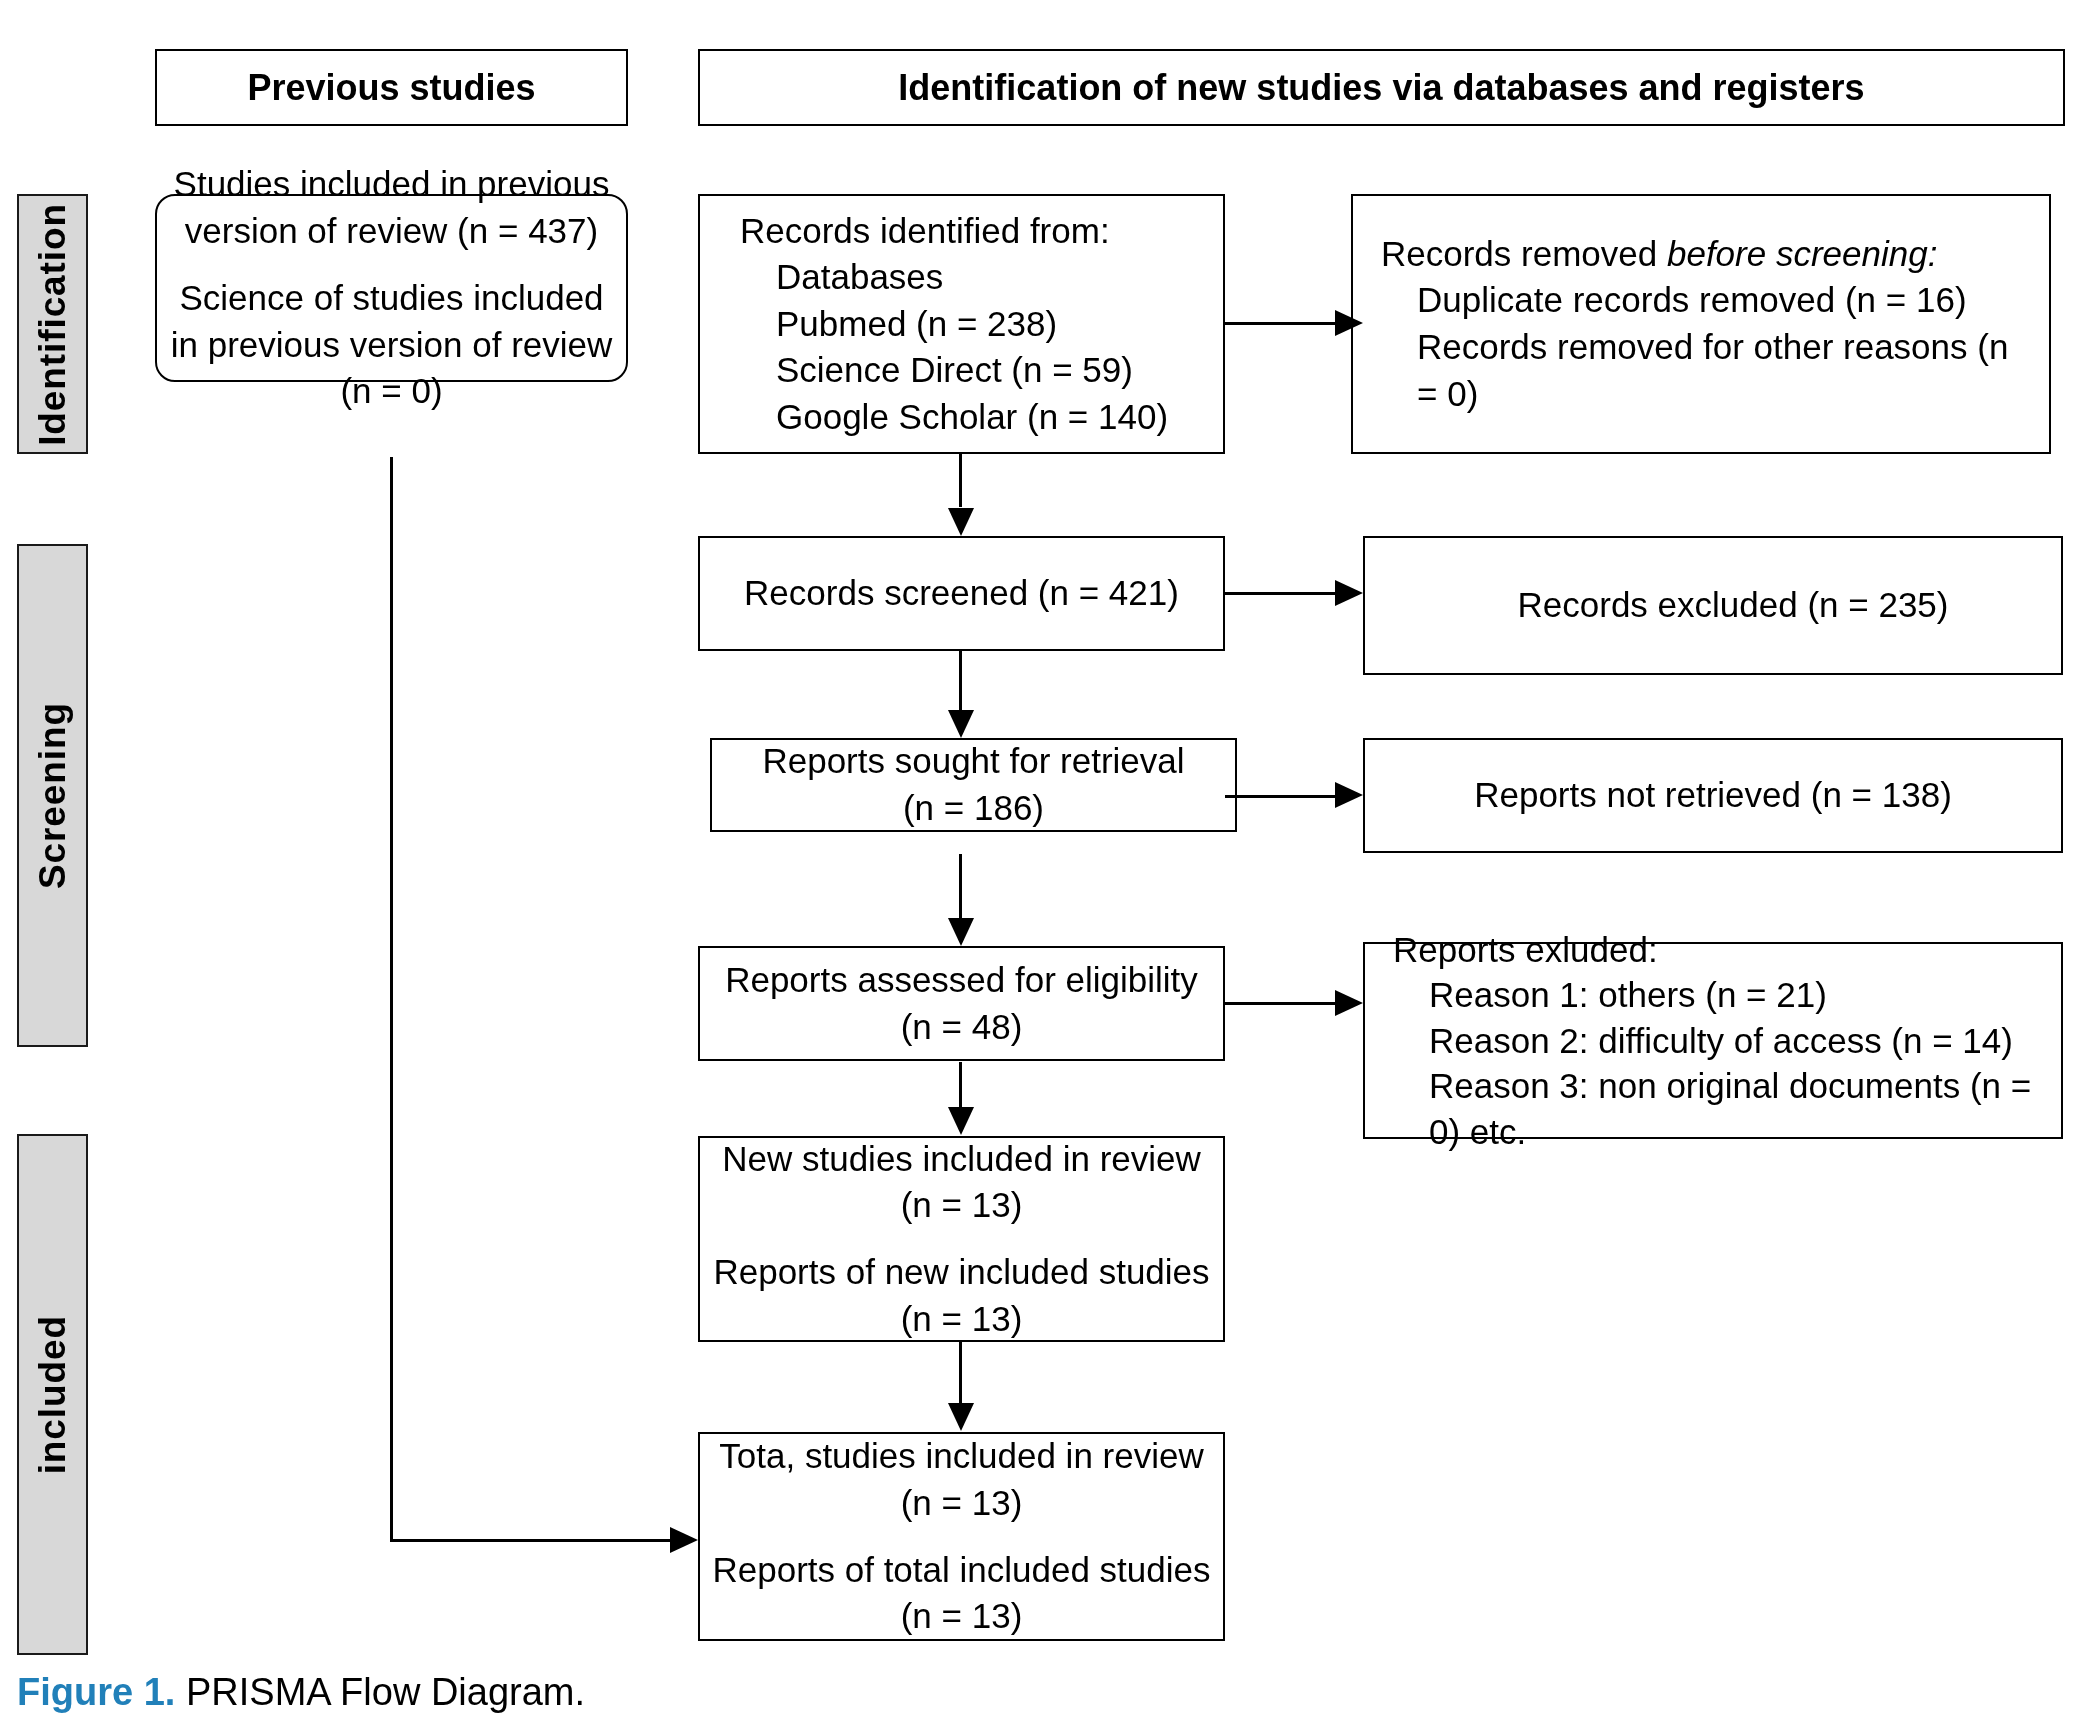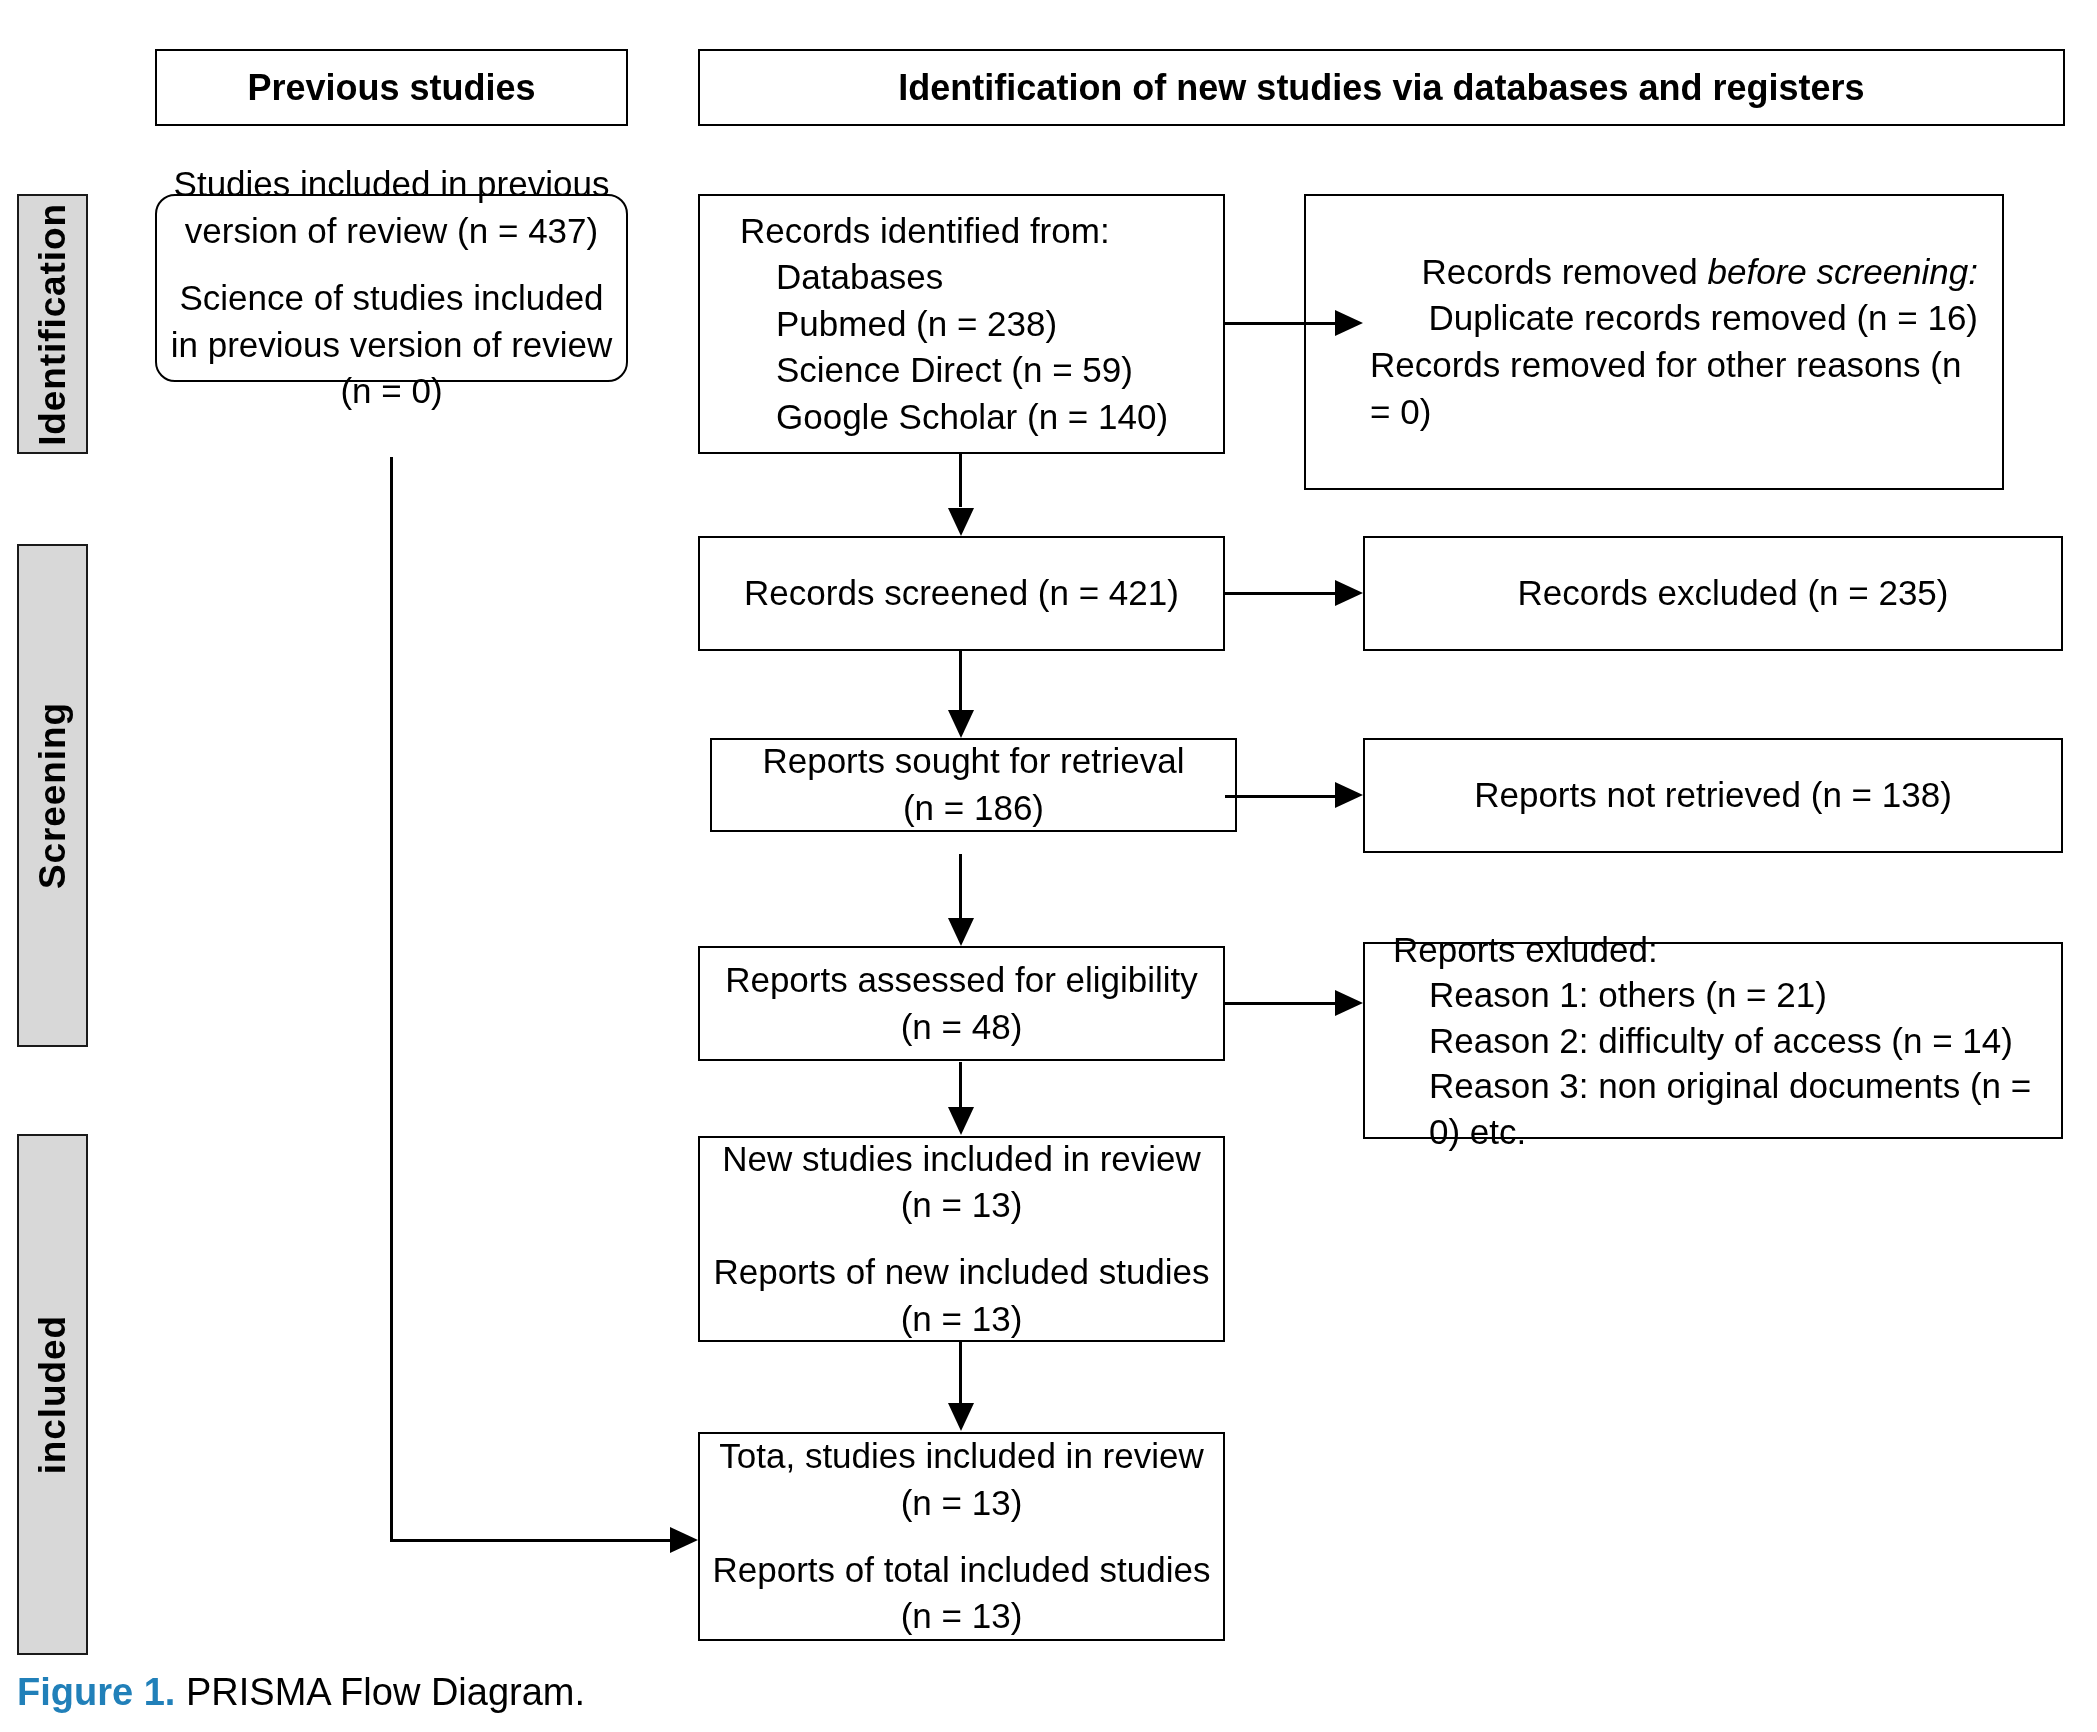--- a/index.html
+++ b/index.html
@@ -120,30 +120,30 @@
   </div>
 
   <div class="box leftalign" style="left:698px; top:194px; width:527px; height:260px;padding-left:40px;">
     <span class="line">Records identified from:</span>
     <span class="indent">Databases</span>
     <span class="indent">Pubmed (n = 238)</span>
     <span class="indent">Science Direct (n = 59)</span>
     <span class="indent">Google Scholar (n = 140)</span>
   </div>
 
-  <div class="box leftalign" style="left:1304px; top:194px; width:700px; height:296px;align-items:flex-end;">
+  <div class="box leftalign" style="left:1351px; top:194px; width:700px; height:260px;">
     <span class="line"><span>Records removed </span><em>before screening:</em></span>
     <span class="indent">Duplicate records removed (n = 16)</span>
     <span class="indent">Records removed for other reasons (n = 0)</span>
   </div>
 
   <div class="box centered" style="left:698px; top:536px; width:527px; height:115px;">
     <span class="line">Records screened (n = 421)</span>
   </div>
-  <div class="box centered" style="left:1363px; top:536px; width:700px; height:115px;padding-left:40px;">
+  <div class="box centered" style="left:1363px; top:536px; width:700px; height:139px;padding-left:40px;">
     <span class="line">Records excluded (n = 235)</span>
   </div>
 
   <div class="box centered" style="left:698px; top:738px; width:527px; height:94px;margin-left:12px;">
     <span class="line">Reports sought for retrieval</span>
     <span class="line">(n = 186)</span>
   </div>
   <div class="box centered" style="left:1363px; top:738px; width:700px; height:115px;">
     <span class="line">Reports not retrieved (n = 138)</span>
   </div>

